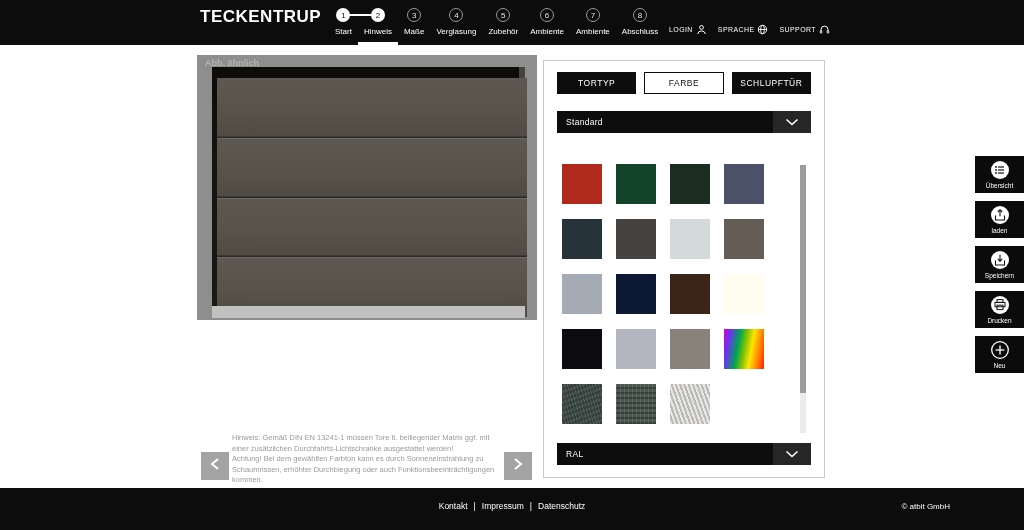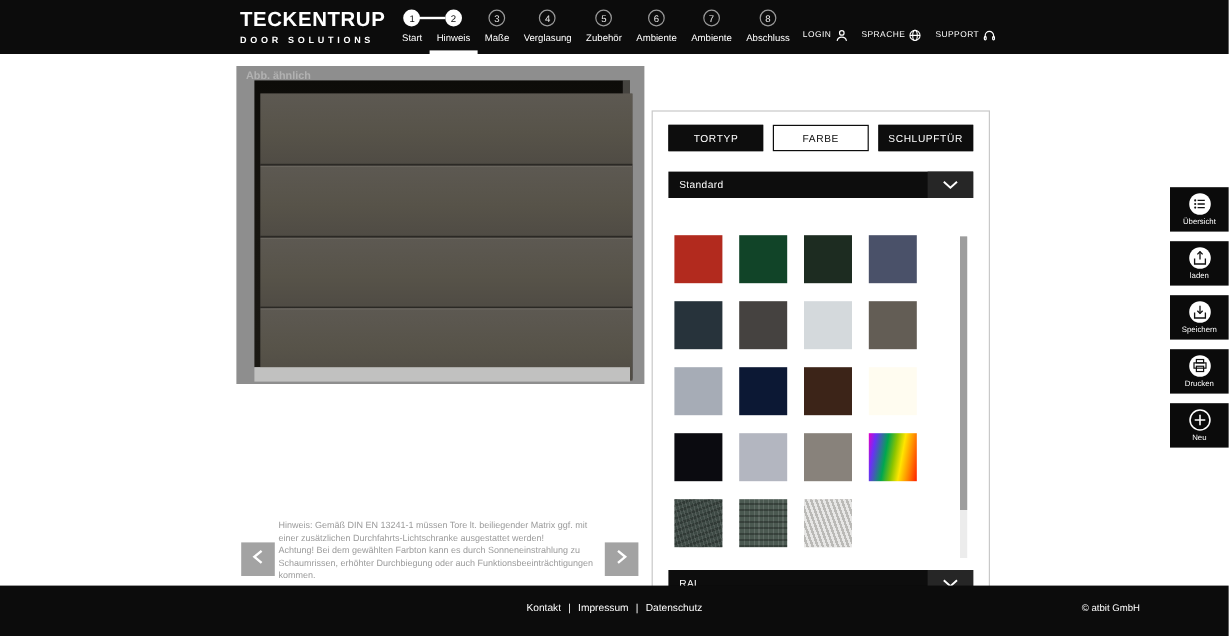--- a/index.html
+++ b/index.html
@@ -3,21 +3,21 @@
 <meta charset="utf-8">
 <style>
   * { margin:0; padding:0; box-sizing:border-box; }
   html,body { width:1024px; height:530px; background:#fff; font-family:"Liberation Sans", sans-serif; overflow:hidden; }
   .app { position:relative; width:1024px; height:530px; background:#fff; }
 
   
   .header { position:absolute; top:0; left:0; width:1024px; height:45px; background:#0c0c0c; }
   .logo { position:absolute; left:200px; top:8px; color:#fff; cursor:pointer; }
   .logo .l1 { font-size:17px; font-weight:bold; letter-spacing:0.5px; line-height:17px; }
-  .logo .l2 { font-size:7.5px; letter-spacing:3.1px; margin-top:4px;font-weight:bold; }
+  .logo .l2 { font-size:7.5px; letter-spacing:3.1px; margin-top:18px;font-weight:bold; }
 
   .steps { position:absolute; left:335px; top:0; height:45px; display:flex; gap:12px; }
   .step { position:relative; height:45px; padding-top:8px; display:flex; flex-direction:column; align-items:center; cursor:pointer; }
   .step .circle { position:relative; width:14px; height:14px; border-radius:50%; font-size:8px;
                   display:flex; align-items:center; justify-content:center; }
   .step.upcoming .circle { border:1px solid #9a9a9a; color:#e8e8e8; background:transparent; }
   .step.done .circle, .step.active .circle { background:#fff; color:#0c0c0c; }
   .step .slabel { font-size:8px; color:#fff; margin-top:5px; white-space:nowrap; }
   .step.linked .circle::before { content:''; position:absolute; right:100%; top:6px; width:23px; height:1.5px; background:#fff; }
   .step.active::after { content:''; position:absolute; bottom:0; left:50%; transform:translateX(-50%); width:40px; height:3px; background:#fff; }
@@ -40,21 +40,21 @@
   .brand-badge { position:absolute; left:4px; bottom:3px; background:#14120d; color:#d8d8d8;
                  font-size:4px; letter-spacing:0.3px; padding:1.5px 3px; line-height:1; }
 
   
   .hint { position:absolute; left:232px; top:433px; width:264px; color:#9b9b9b; font-size:7.5px; line-height:10.5px; }
   .nav-arrow { position:absolute; top:452px; width:28px; height:28px; background:#a3a3a3; display:flex;
                align-items:center; justify-content:center; cursor:pointer; }
   .nav-arrow.prev { left:201px; } .nav-arrow.next { left:504px; }
 
   
-  .card { position:absolute; left:543px; top:60px; width:282px; height:418px; background:#fff; border:1px solid #c9c9c9;margin-top:32px; }
+  .card { position:absolute; left:543px; top:60px; width:282px; height:418px; background:#fff; border:1px solid #c9c9c9; }
   .tabs { position:absolute; left:13px; right:13px; top:11px; display:flex; gap:8px; }
   .tab { flex:1; height:22px; background:#0d0d0d; color:#fff; font-size:8.5px; letter-spacing:0.5px;
          display:flex; align-items:center; justify-content:center; cursor:pointer; border:1px solid #0d0d0d; }
   .tab.active { background:#fff; color:#0d0d0d; }
 
   .acc { position:absolute; left:13px; right:13px; height:22px; background:#0d0d0d; color:#fff; cursor:pointer;padding-left:39px; }
   .acc .alabel { position:absolute; left:9px; top:6px; font-size:8.5px; letter-spacing:0.3px; }
   .acc .chev { position:absolute; right:0; top:0; width:38px; height:22px; background:#262626;
                display:flex; align-items:center; justify-content:center; }
   .acc-standard { top:50px; } .acc-trend { top:78px; } .acc-ral { top:382px; }

